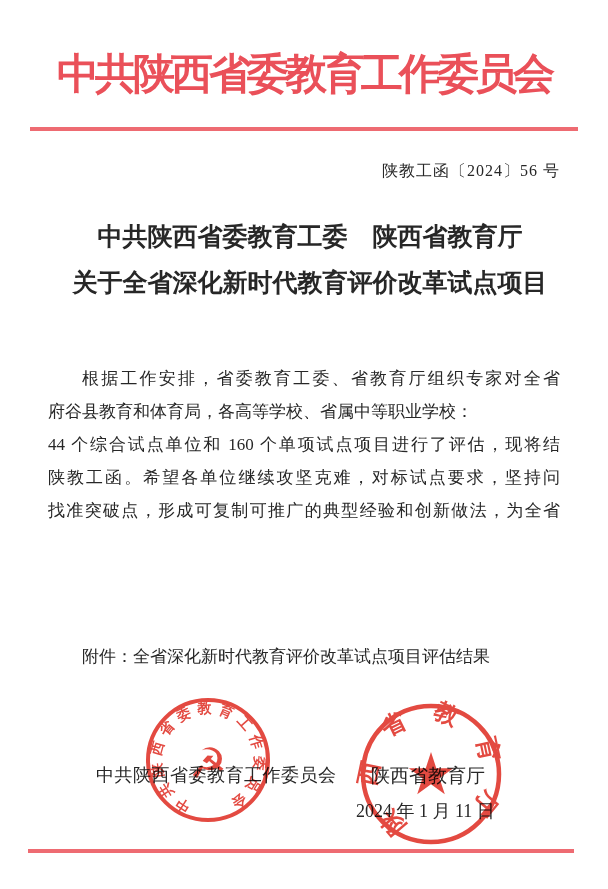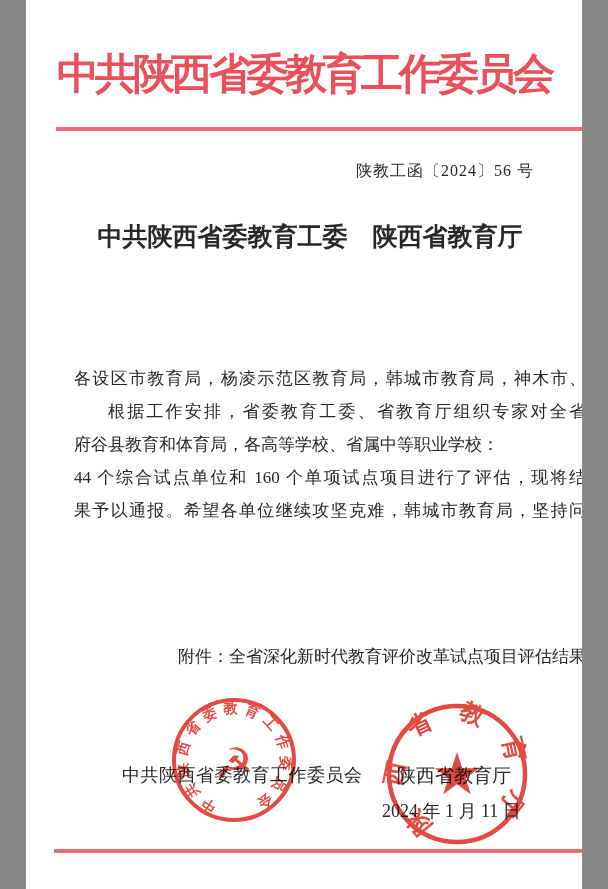--- a/index.html
+++ b/index.html
@@ -1,17 +1,17 @@
 <!DOCTYPE html>
 <html><head>
 <meta charset="utf-8">
 <style>
   html,body { margin:0; padding:0; background:#888; }
   .page {
-    position:relative; width:556px; height:889px; margin:0 auto;
+    position:relative; width:608px; height:889px; margin:0 auto;
     background:#ffffff; overflow:hidden;
     font-family:"Liberation Serif","DejaVu Serif",serif; color:#272727;
   }
   .org-title {
     position:absolute; top:46px; left:0; right:0;
     text-align:center; font-size:42px; font-weight:bold;
     color:#ea5059; letter-spacing:-4px; white-space:nowrap;
   }
   .rule { position:absolute; background:#ee6b72; }
   .rule-top    { top:127px; left:30px; width:548px; height:4px; }
@@ -26,21 +26,21 @@
   }
   .body-text {
     position:absolute; top:362px; left:48px; width:512px;
     font-size:17px; line-height:33px;
   }
   .line { height:33px; }
   .line.fill { text-align:justify; text-align-last:justify; }
   .indent { text-indent:2em; }
   .attachment {
     position:absolute; top:645px; left:48px; width:512px;
-    font-size:17px; text-indent:2em;text-align:right;
+    font-size:17px; text-indent:2em;
   }
   .sig-left  { position:absolute; top:763px; left:96px;  font-size:18px; letter-spacing:0.5px; }
   .sig-right { position:absolute; top:763px; left:371px; font-size:19px; }
   .sig-date  { position:absolute; top:799px; left:356px; font-size:18px; }
   .seal { position:absolute; mix-blend-mode:multiply; opacity:0.92; }
   .seal-left  { left:142px; top:694px; width:132px; height:132px; }
   .seal-right { left:356px; top:699px; width:150px; height:150px; }
   .seal text { font-family:"Liberation Serif","DejaVu Serif",serif; }
   .seal .emblem { font-family:"DejaVu Sans",sans-serif; }
 </style>
@@ -50,28 +50,29 @@
 <div class="page">
 
   <div class="org-title">中共陕西省委教育工作委员会</div>
 
   <div class="rule rule-top"></div>
 
   <div class="doc-number">陕教工函〔2024〕56 号</div>
 
   <div class="doc-title">
     <div>中共陕西省委教育工委　陕西省教育厅</div>
+    <div>关于全省深化新时代教育评价改革试点项目</div>
   </div>
 
   <div class="body-text">
-    <div class="line fill">各设区市教育局，杨凌示范区教育局，韩城市教育局，神木市、</div>
     <div class="line fill indent">根据工作安排，省委教育工委、省教育厅组织专家对全省</div>
     <div class="line">府谷县教育和体育局，各高等学校、省属中等职业学校：</div>
     <div class="line fill">44 个综合试点单位和 160 个单项试点项目进行了评估，现将结</div>
-    <div class="line fill">果予以通报。希望各单位继续攻坚克难，韩城市教育局，坚持问</div>
+    <div class="line fill">陕教工函。希望各单位继续攻坚克难，对标试点要求，坚持问</div>
+    <div class="line fill">找准突破点，形成可复制可推广的典型经验和创新做法，为全省</div>
   </div>
 
   <div class="attachment">附件：全省深化新时代教育评价改革试点项目评估结果</div>
 
   <div class="sig-left">中共陕西省委教育工作委员会</div>
   <div class="sig-right">陕西省教育厅</div>
   <div class="sig-date">2024 年 1 月 11 日</div>
 
   <svg class="seal seal-left" viewBox="0 0 132 132">
     <defs>

